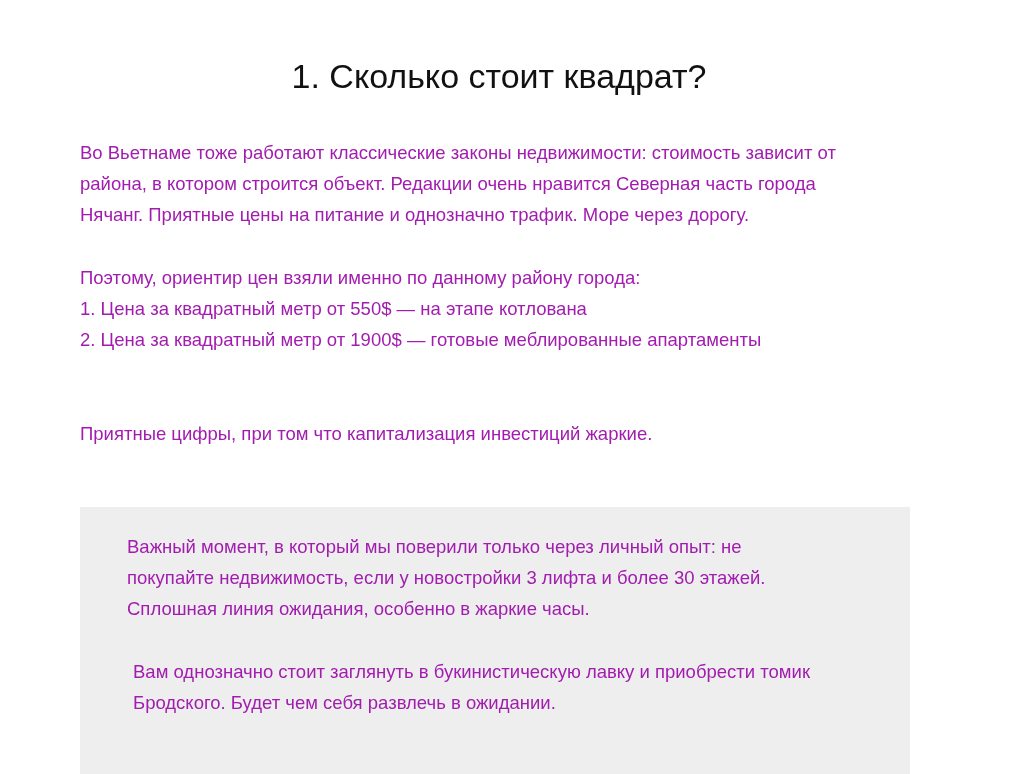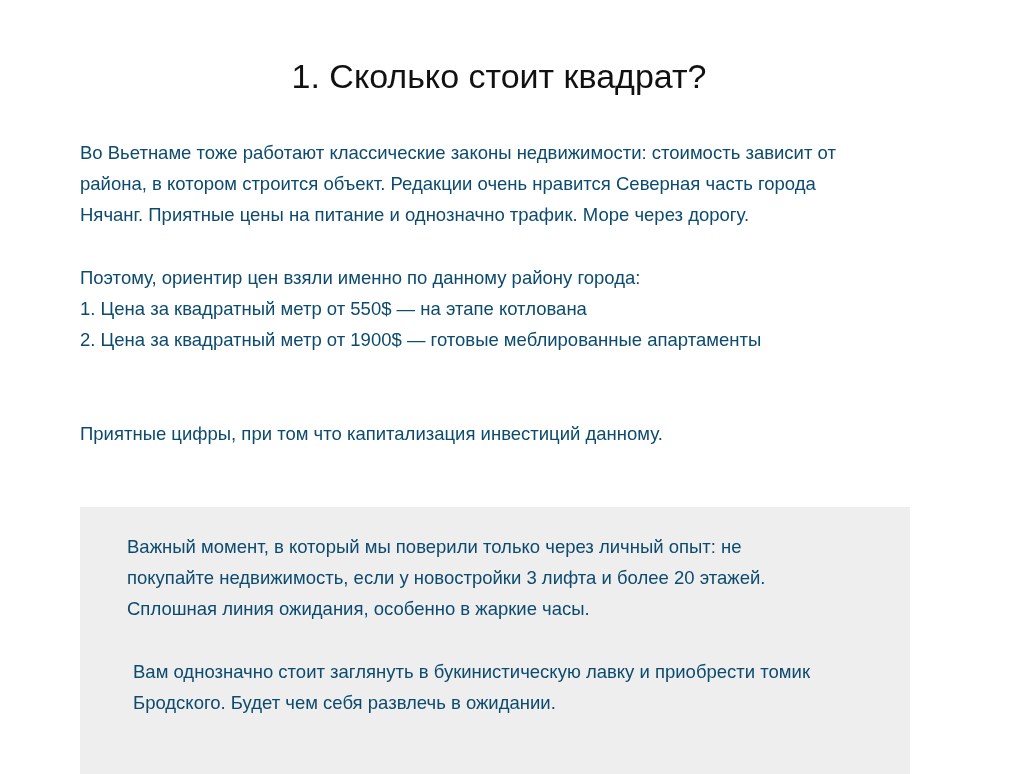--- a/index.html
+++ b/index.html
@@ -27,21 +27,21 @@
       margin: 0;
       line-height: 44px;
     }
     .para {
       position: absolute;
       left: 80px;
       width: 840px;
       margin: 0;
       font-size: 18.5px;
       line-height: 31px;
-      color: #0c4a6e;
+      color: #a21caf;
     }
     .para .line { display: block; white-space: nowrap; }
     #intro { top: 137px; }
     #prices { top: 262px; }
     #summary { top: 418px; }
     .note-box {
       position: absolute;
       left: 80px;
       top: 507px;
       width: 830px;
@@ -65,25 +65,25 @@
   <span class="line">района, в котором строится объект. Редакции очень нравится Северная часть города</span>
   <span class="line">Нячанг. Приятные цены на питание и однозначно трафик. Море через дорогу.</span>
 </p>
 
 <p class="para" id="prices">
   <span class="line">Поэтому, ориентир цен взяли именно по данному району города:</span>
   <span class="line">1. Цена за квадратный метр от 550$ — на этапе котлована</span>
   <span class="line">2. Цена за квадратный метр от 1900$ — готовые меблированные апартаменты</span>
 </p>
 
-<p class="para" id="summary">Приятные цифры, при том что капитализация инвестиций данному.</p>
+<p class="para" id="summary">Приятные цифры, при том что капитализация инвестиций жаркие.</p>
 
 <div class="note-box">
   <p class="para" id="note1">
     <span class="line">Важный момент, в который мы поверили только через личный опыт: не</span>
-    <span class="line">покупайте недвижимость, если у новостройки 3 лифта и более 20 этажей.</span>
+    <span class="line">покупайте недвижимость, если у новостройки 3 лифта и более 30 этажей.</span>
     <span class="line">Сплошная линия ожидания, особенно в жаркие часы.</span>
   </p>
   <p class="para" id="note2">
     <span class="line">Вам однозначно стоит заглянуть в букинистическую лавку и приобрести томик</span>
     <span class="line">Бродского. Будет чем себя развлечь в ожидании.</span>
   </p>
 </div>
 
 </body></html>

